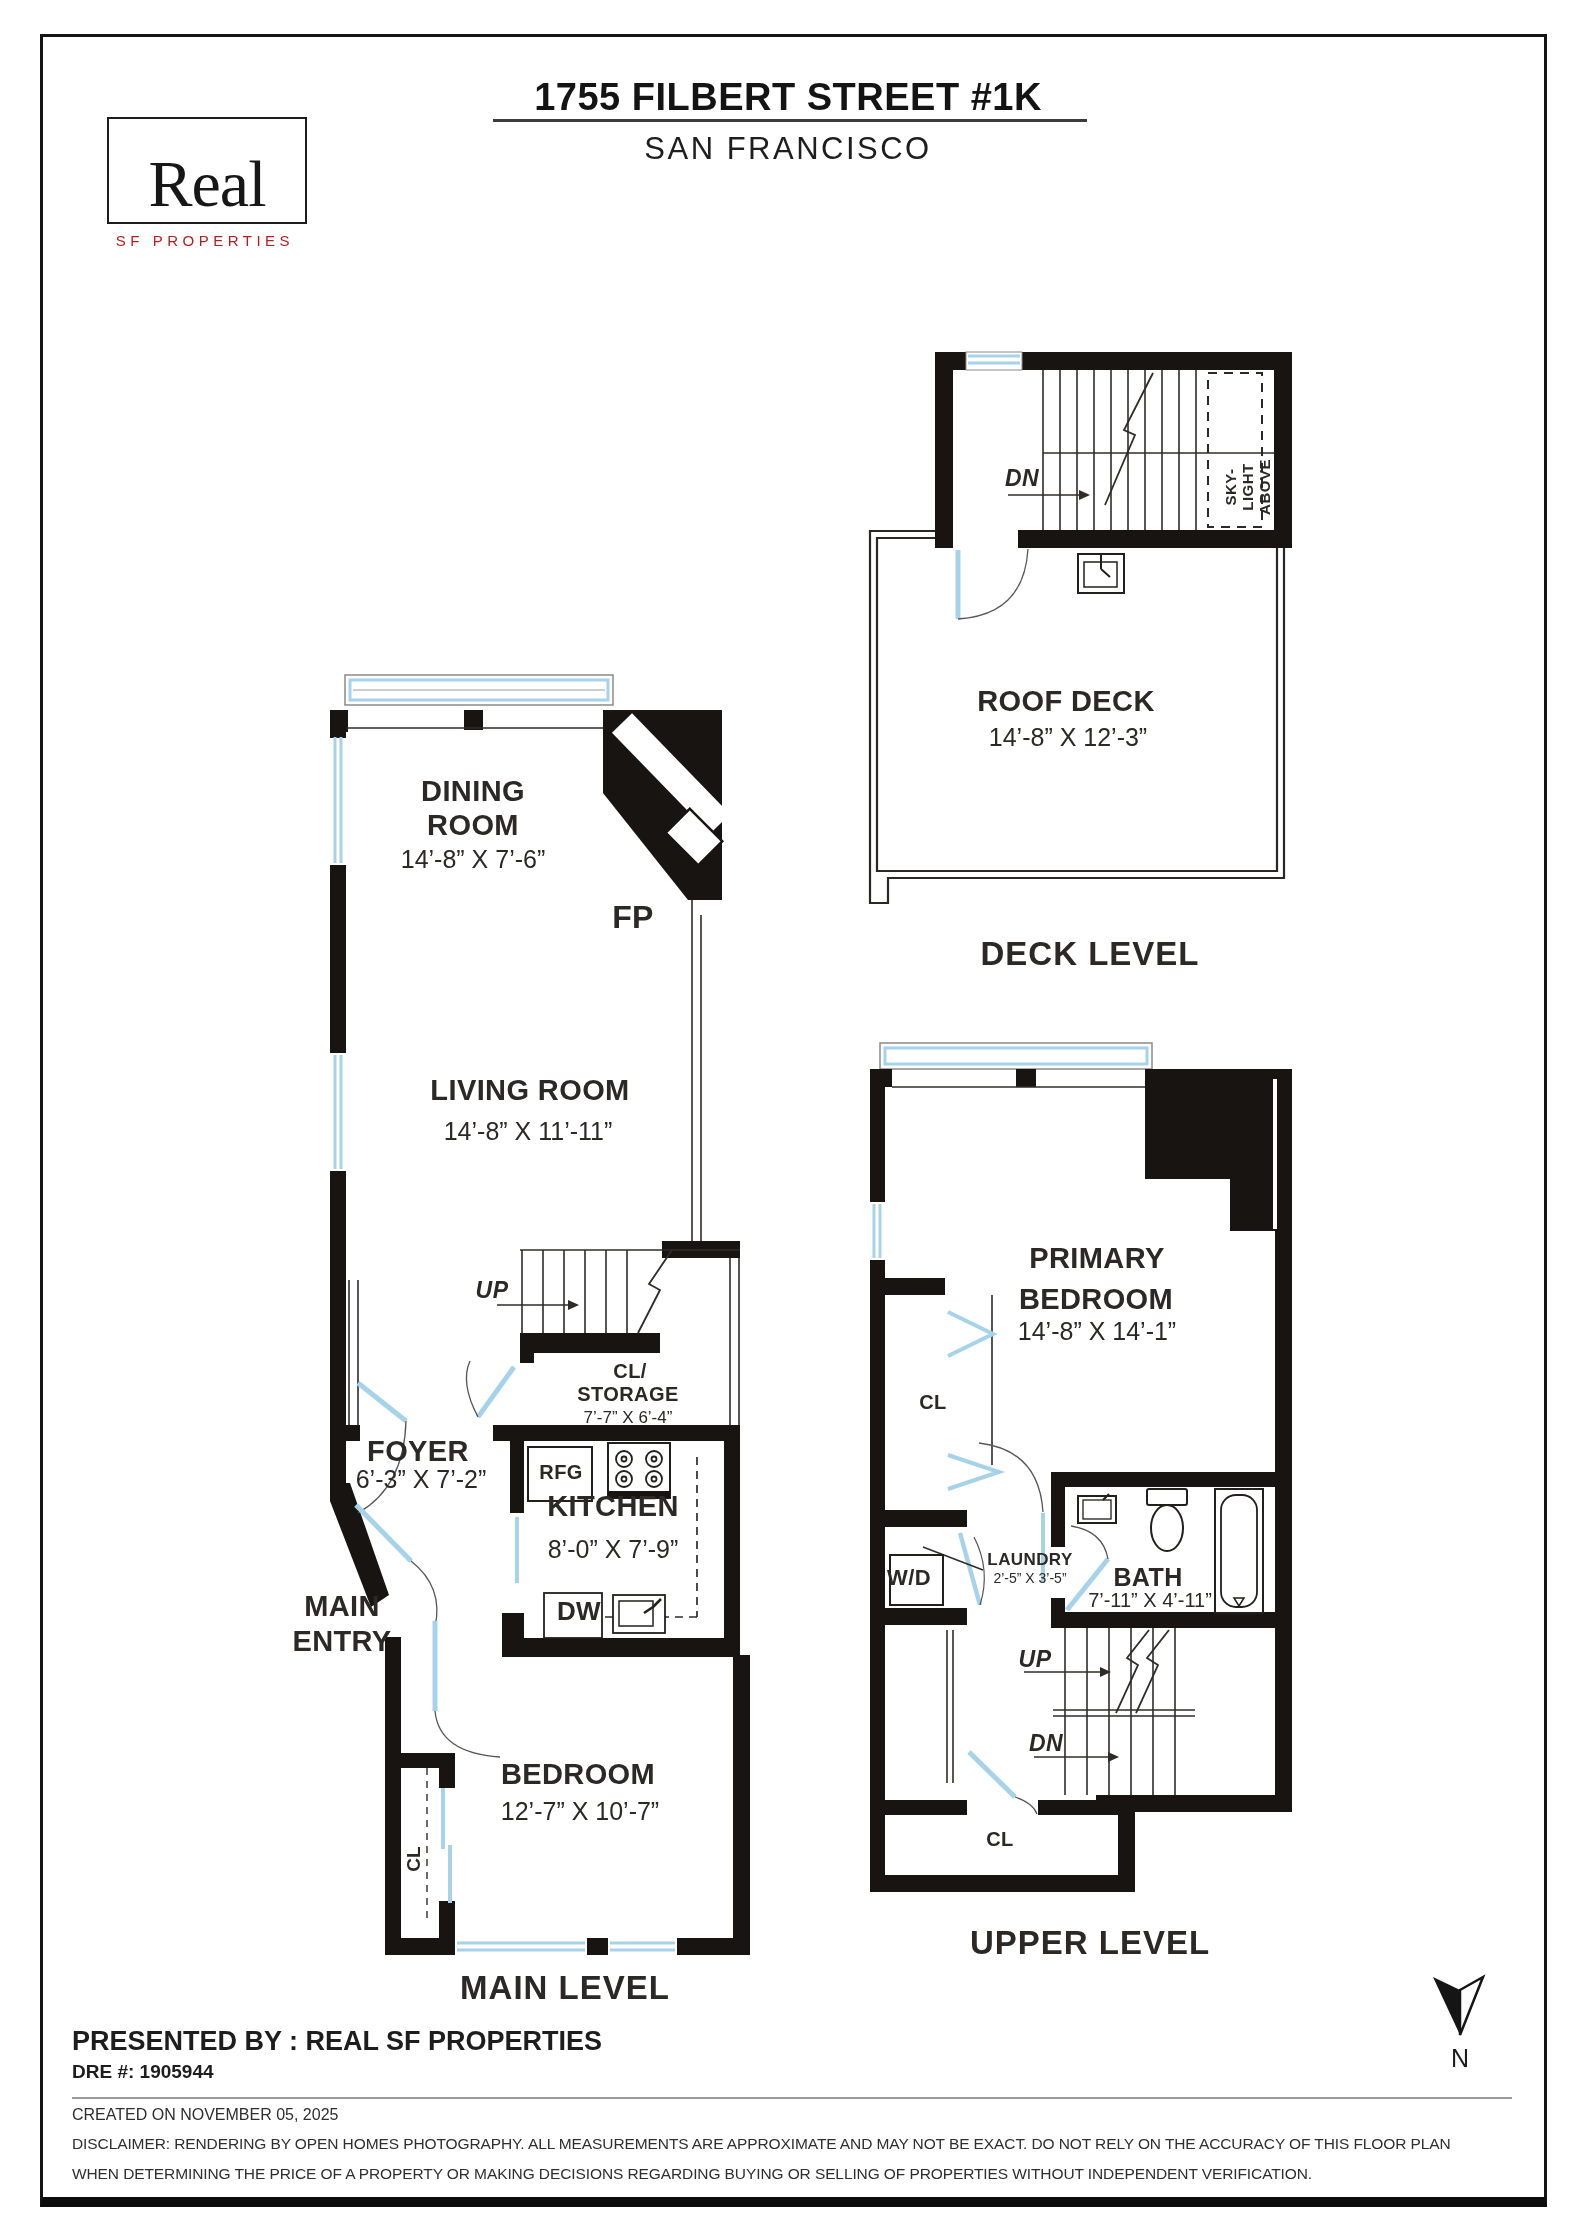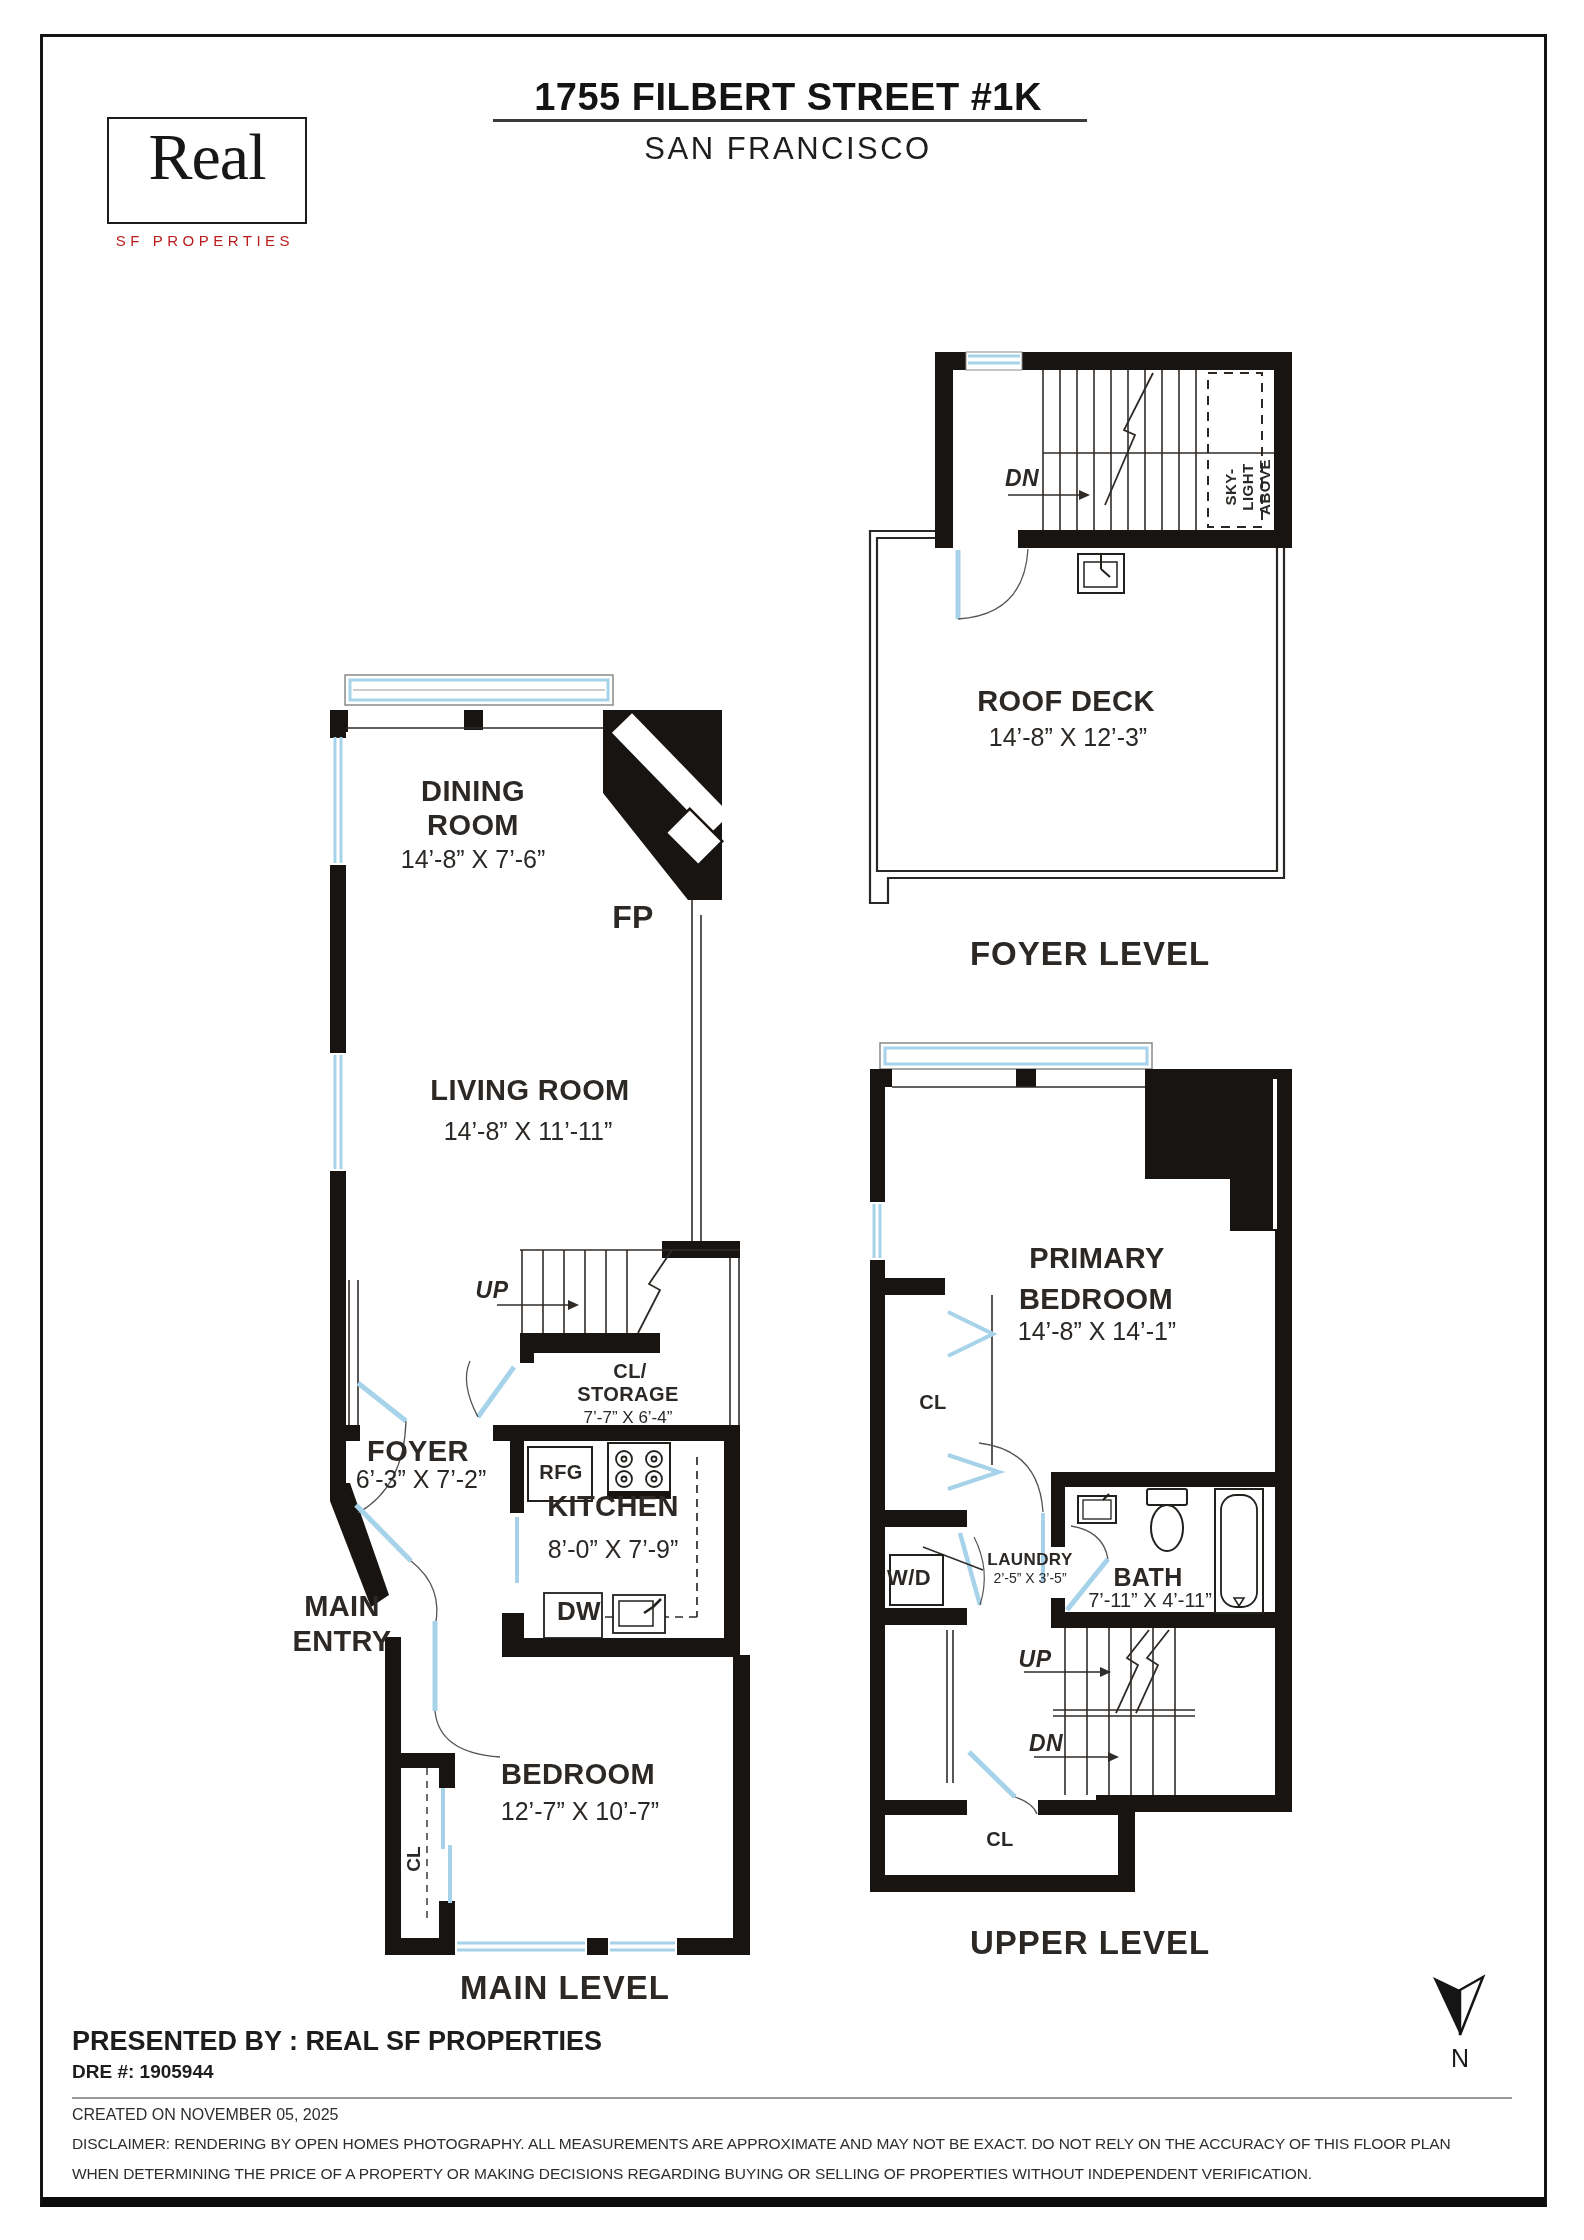--- a/index.html
+++ b/index.html
@@ -11,21 +11,21 @@
        font-weight:700;color:#2b2825;letter-spacing:.4px;line-height:1;}
   .dim{font-weight:400;letter-spacing:0;}
   .it{font-style:italic;font-weight:700;}
   .rot{position:absolute;transform:translate(-50%,-50%) rotate(-90deg);
        font-weight:700;color:#2b2825;white-space:nowrap;line-height:1;}
   .s14{font-size:14px}.s17{font-size:17px}.s19{font-size:19px}
   .s20{font-size:20px}.s22{font-size:22px}.s23{font-size:23px}.s24{font-size:32px}
   .s25{font-size:25px}.s26{font-size:26px}.s29{font-size:29px}.s33{font-size:33px;letter-spacing:1px}
   .plan{position:absolute;}
   #logo-box{position:absolute;left:107px;top:117px;width:196px;height:103px;
-            border:2px solid #1c1c1c;display:flex;align-items:flex-start;justify-content:center;}
+            border:2px solid #1c1c1c;display:flex;align-items:flex-end;justify-content:center;}
   #logo-name{font-family:"Liberation Serif",serif;font-size:66px;color:#171717;letter-spacing:-1px;}
   #logo-sub{position:absolute;left:205px;top:240px;transform:translate(-50%,-50%);
             font-size:15px;letter-spacing:4.5px;font-weight:500;color:#b91c1c;}
   #title{position:absolute;left:788px;top:97px;transform:translate(-50%,-50%);
          font-size:38px;font-weight:700;letter-spacing:.5px;color:#141414;}
   #title-rule{position:absolute;left:493px;top:119px;width:594px;height:3px;background:#3b3b3b;}
   #subtitle{position:absolute;left:788px;top:149px;transform:translate(-50%,-50%);
             font-size:31px;font-weight:400;letter-spacing:2.5px;color:#1e1e1e;}
   .foot{position:absolute;white-space:nowrap;color:#1d1d1d;}
   #presented{left:72px;top:2026px;font-size:27px;font-weight:700;}
@@ -330,21 +330,21 @@
   </svg>
 
   <div class="lbl it s23" style="left:1022px;top:478px">DN</div>
   <div class="rot" style="left:1247px;top:487px;font-size:15px;letter-spacing:.5px">
     <span style="display:block;text-align:center;line-height:17px">SKY-</span>
     <span style="display:block;text-align:center;line-height:17px">LIGHT</span>
     <span style="display:block;text-align:center;line-height:17px">ABOVE</span>
   </div>
   <div class="lbl s29" style="left:1066px;top:701px">ROOF DECK</div>
   <div class="lbl dim s25" style="left:1068px;top:737px">14’-8” X 12’-3”</div>
-  <div class="lbl s33" style="left:1090px;top:953px">FOYER LEVEL</div>
+  <div class="lbl s33" style="left:1090px;top:953px">DECK LEVEL</div>
 
   <div class="lbl s29" style="left:473px;top:791px">DINING</div>
   <div class="lbl s29" style="left:473px;top:825px">ROOM</div>
   <div class="lbl dim s25" style="left:473px;top:859px">14’-8” X 7’-6”</div>
   <div class="lbl s24" style="left:633px;top:917px">FP</div>
   <div class="lbl s29" style="left:530px;top:1090px">LIVING ROOM</div>
   <div class="lbl dim s25" style="left:528px;top:1131px">14’-8” X 11’-11”</div>
   <div class="lbl it s23" style="left:492px;top:1290px">UP</div>
   <div class="lbl s20" style="left:630px;top:1371px">CL/</div>
   <div class="lbl s20" style="left:628px;top:1394px">STORAGE</div>

